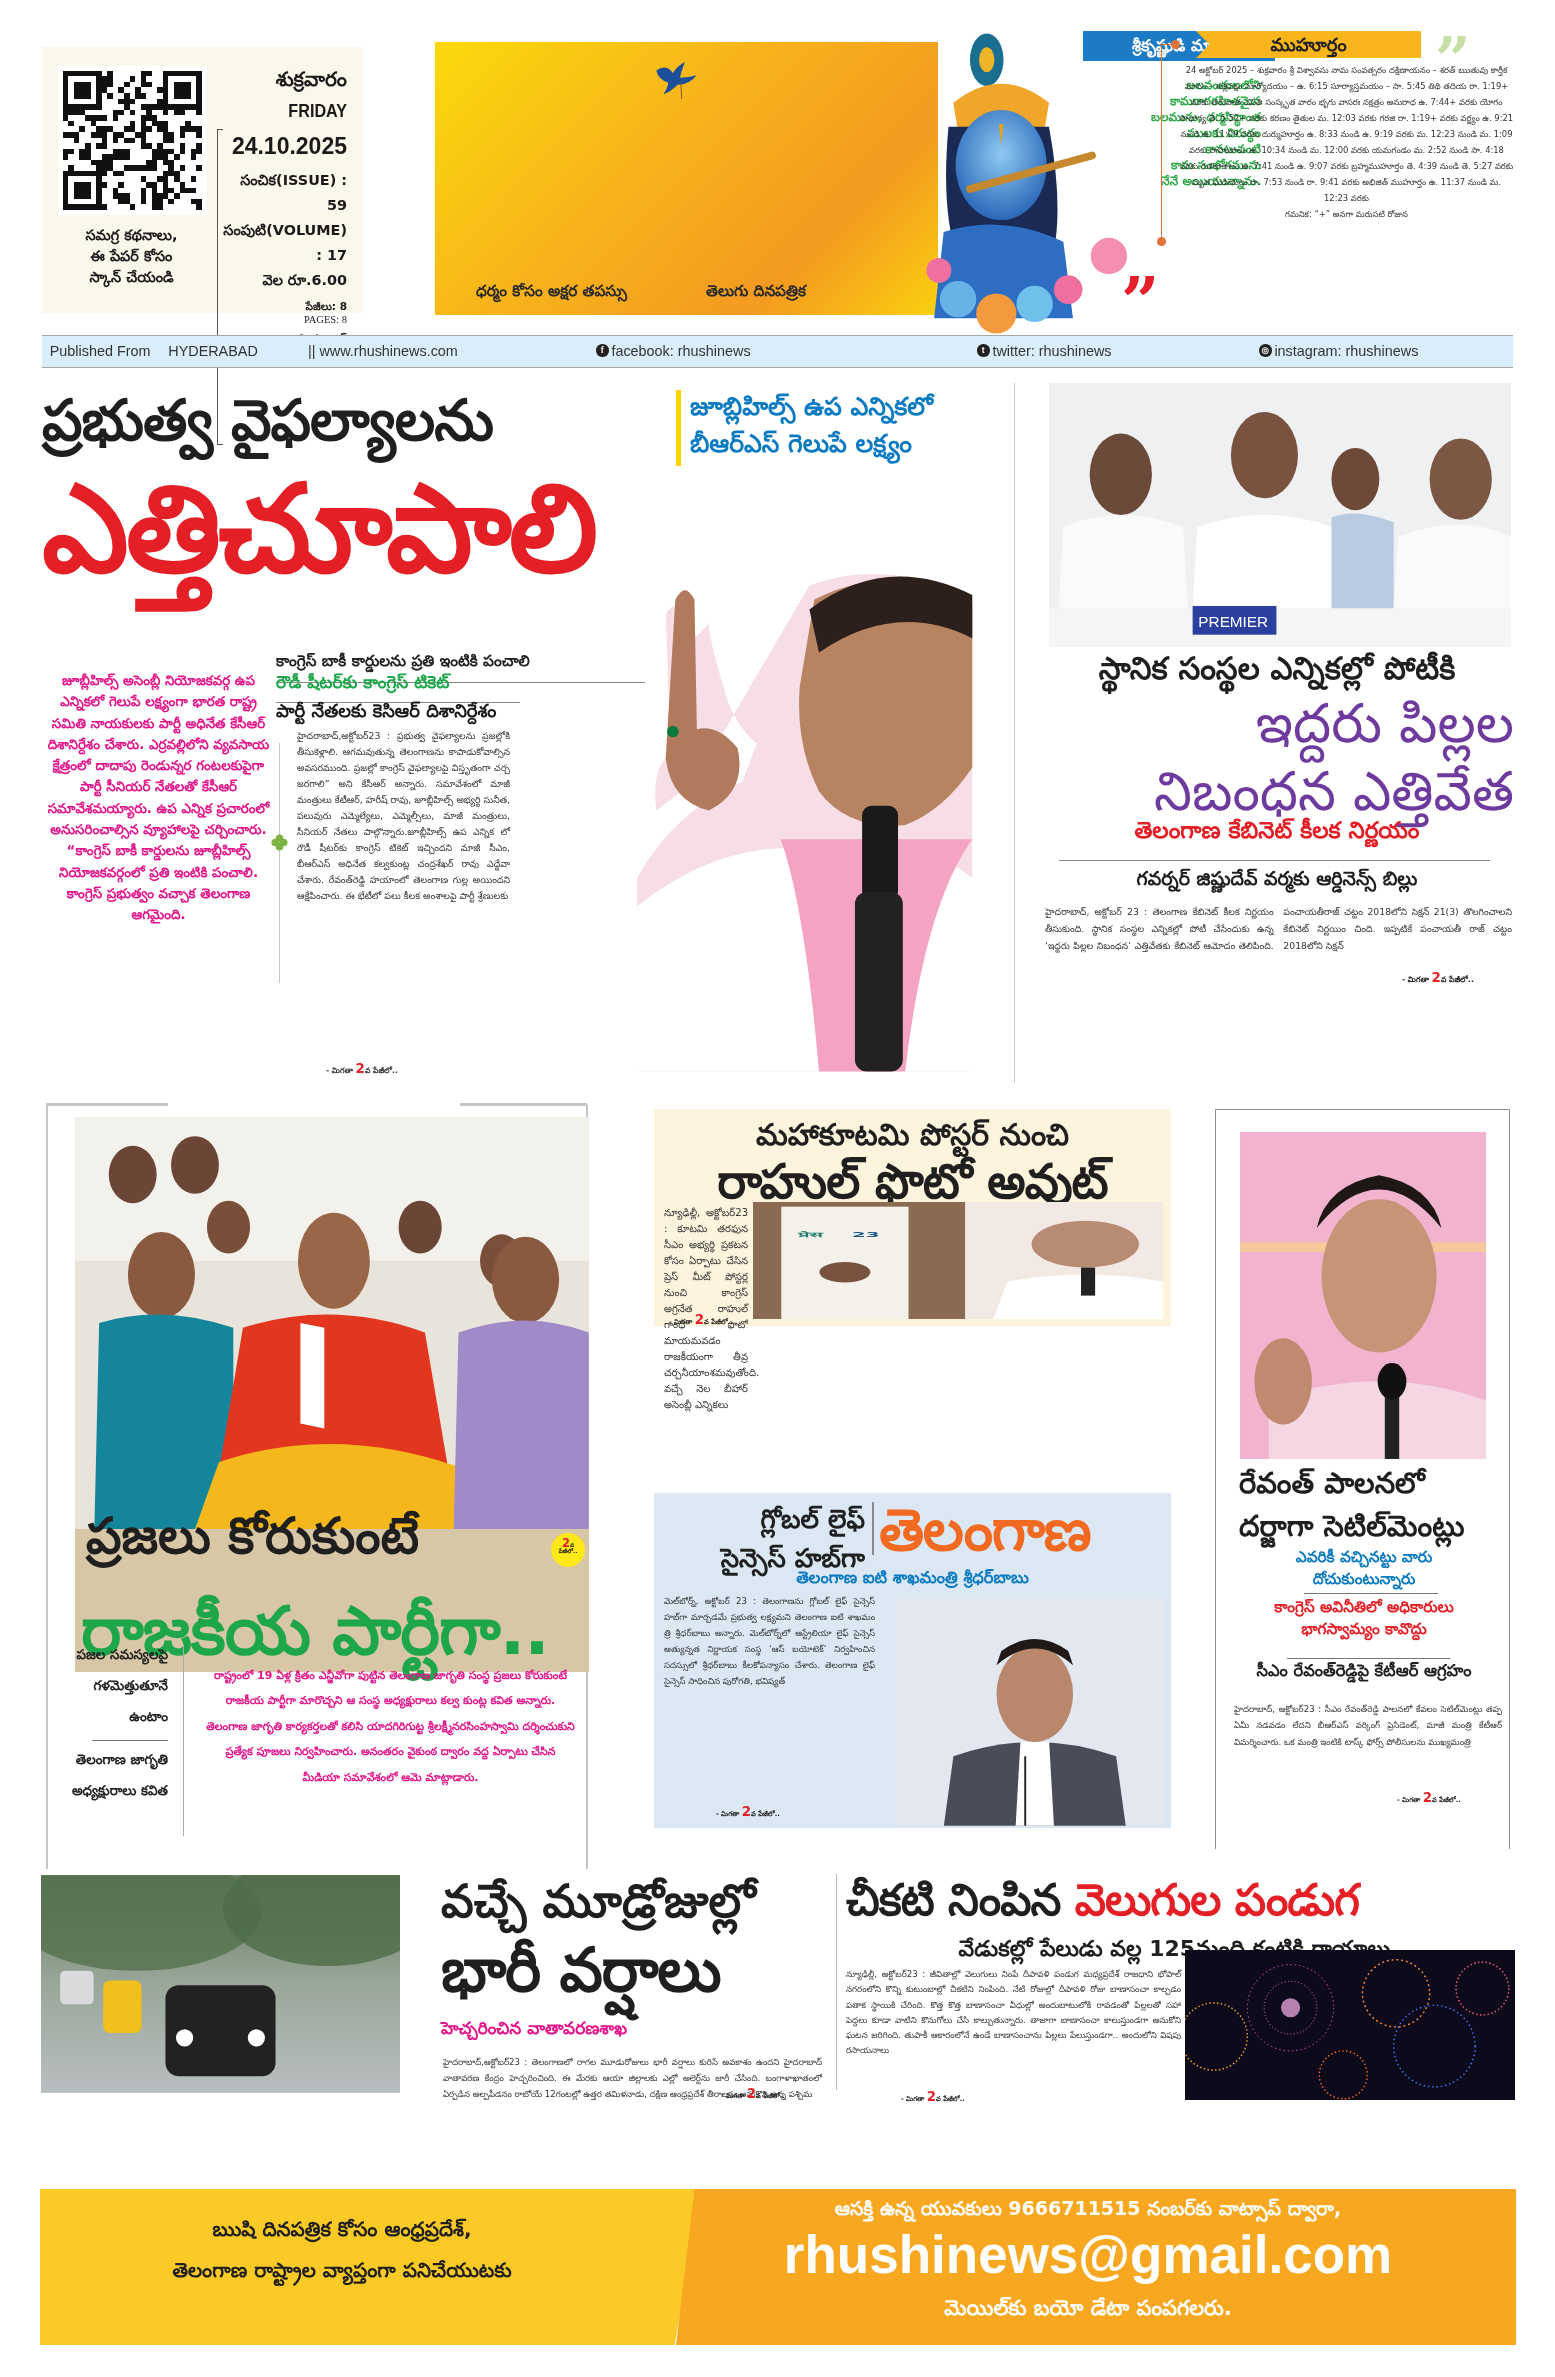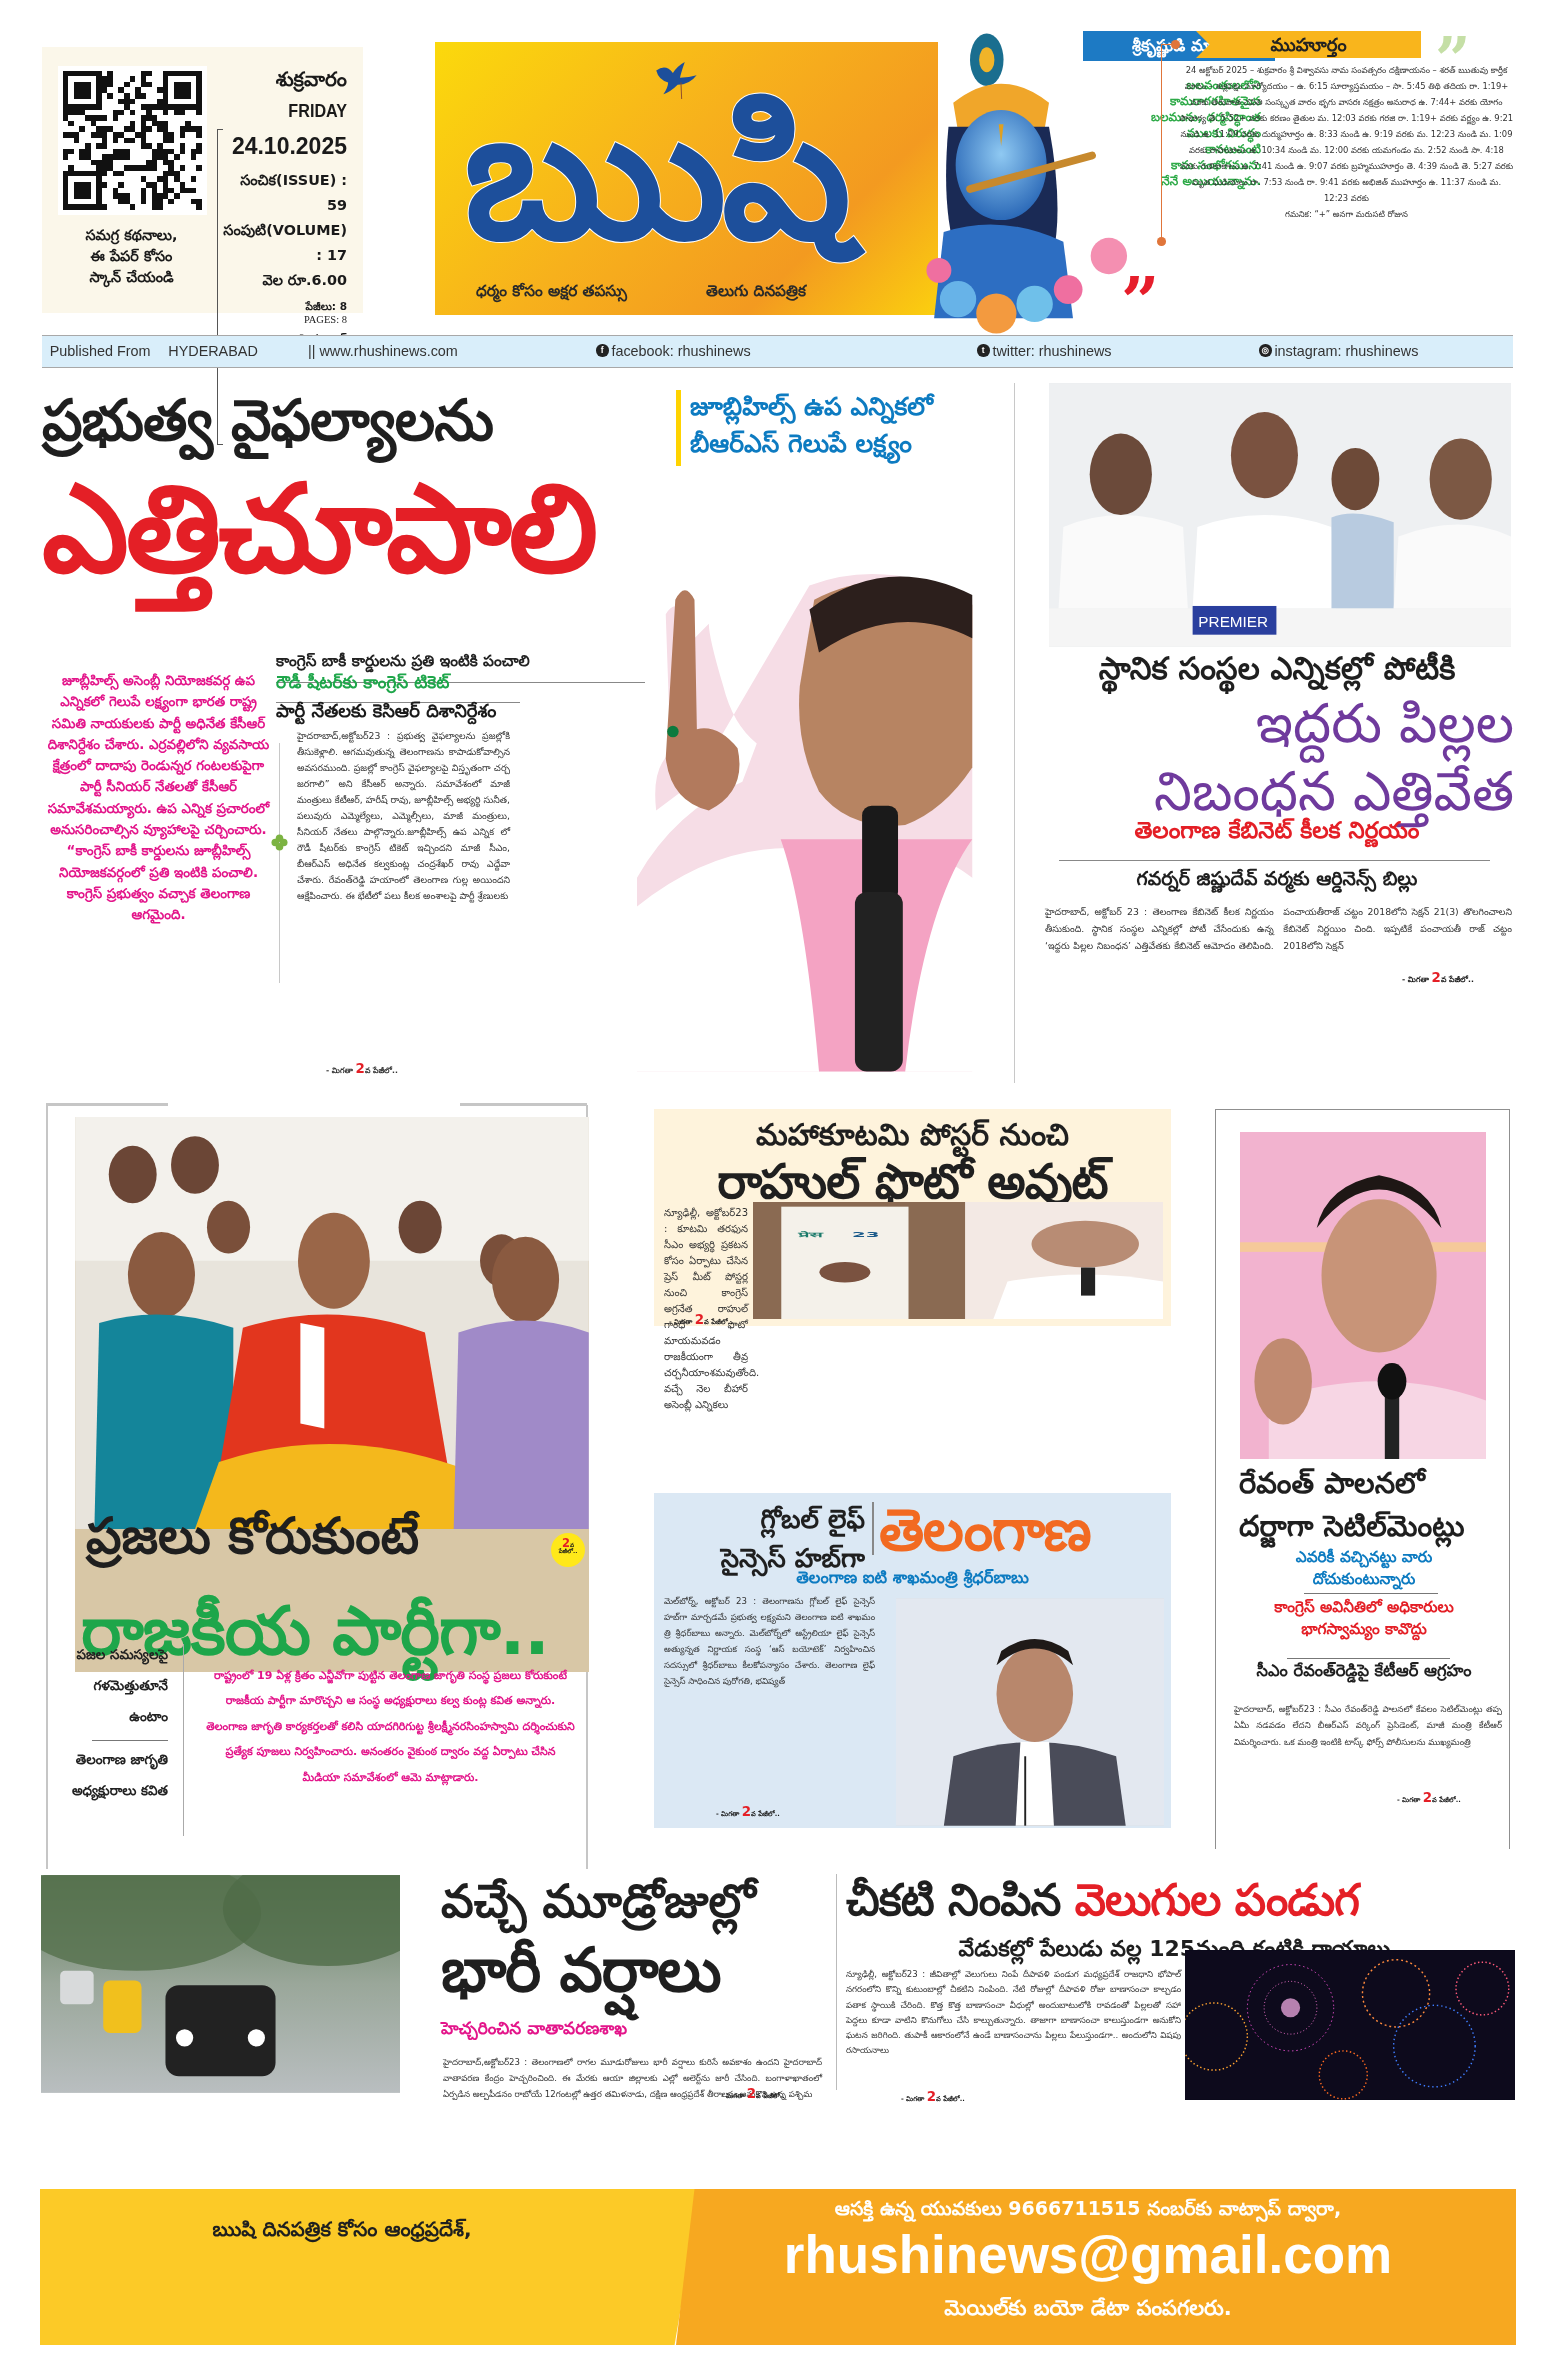--- a/index.html
+++ b/index.html
@@ -796,21 +796,20 @@
   <div class="pages-en">PAGES: 8</div>
   <div class="city-te">హైదరాబాద్</div>
   <div class="city-en">HYDERABAD</div>
 </div>
 
 <div class="abs" id="logo-box">
   <svg class="abs" id="dove" viewBox="0 0 120 80">
     <path d="M10 20 Q30 5 45 25 Q55 10 70 2 Q62 25 60 35 Q80 35 95 30 Q80 50 55 50 Q40 65 25 70 Q35 55 35 45 Q15 40 10 20 Z" fill="#1d4f9b"></path>
     <line x1="62" y1="45" x2="66" y2="140" stroke="#8b4a2b" stroke-width="2"></line>
   </svg>
-  <div class="abs tel-bold" id="logo-text">ఋషి</div>
   <div class="abs" id="tagline-1">ధర్మం కోసం అక్షర తపస్సు</div>
   <div class="abs" id="tagline-2">తెలుగు దినపత్రిక</div>
 </div>
 
 <svg class="abs" id="krishna" viewBox="0 0 520 660">
   <defs>
     <radialGradient id="kskin" cx="50%" cy="40%" r="60%">
         <stop offset="0%" stop-color="#8fc9f2"></stop>
         <stop offset="100%" stop-color="#2a68b7"></stop>
       </radialGradient>
@@ -1083,17 +1082,18 @@
     <circle cx="60" cy="180" r="70" fill="none" stroke="#ffa330" stroke-width="3" stroke-dasharray="3 5"></circle>
     <circle cx="620" cy="80" r="55" fill="none" stroke="#ff5a7a" stroke-width="3" stroke-dasharray="3 5"></circle>
     <circle cx="330" cy="260" r="50" fill="none" stroke="#ff6a20" stroke-width="3" stroke-dasharray="3 5"></circle>
   </svg>
 </div>
 
 <div class="abs" id="ad-left"></div>
 <div class="abs" id="ad-right"></div>
 <div class="abs" id="ad-left-text">
   <div>ఋషి దినపత్రిక కోసం ఆంధ్రప్రదేశ్,</div>
+  <div>తెలంగాణ రాష్ట్రాల వ్యాప్తంగా పనిచేయుటకు</div>
 </div>
 <div class="abs" id="ad-right-l1">ఆసక్తి ఉన్న యువకులు 9666711515 నంబర్‌కు వాట్సాప్ ద్వారా,</div>
 <div class="abs" id="ad-email">rhushinews@gmail.com</div>
 <div class="abs" id="ad-right-l3">మెయిల్‌కు బయో డేటా పంపగలరు.</div>
 
 
 </body></html>

